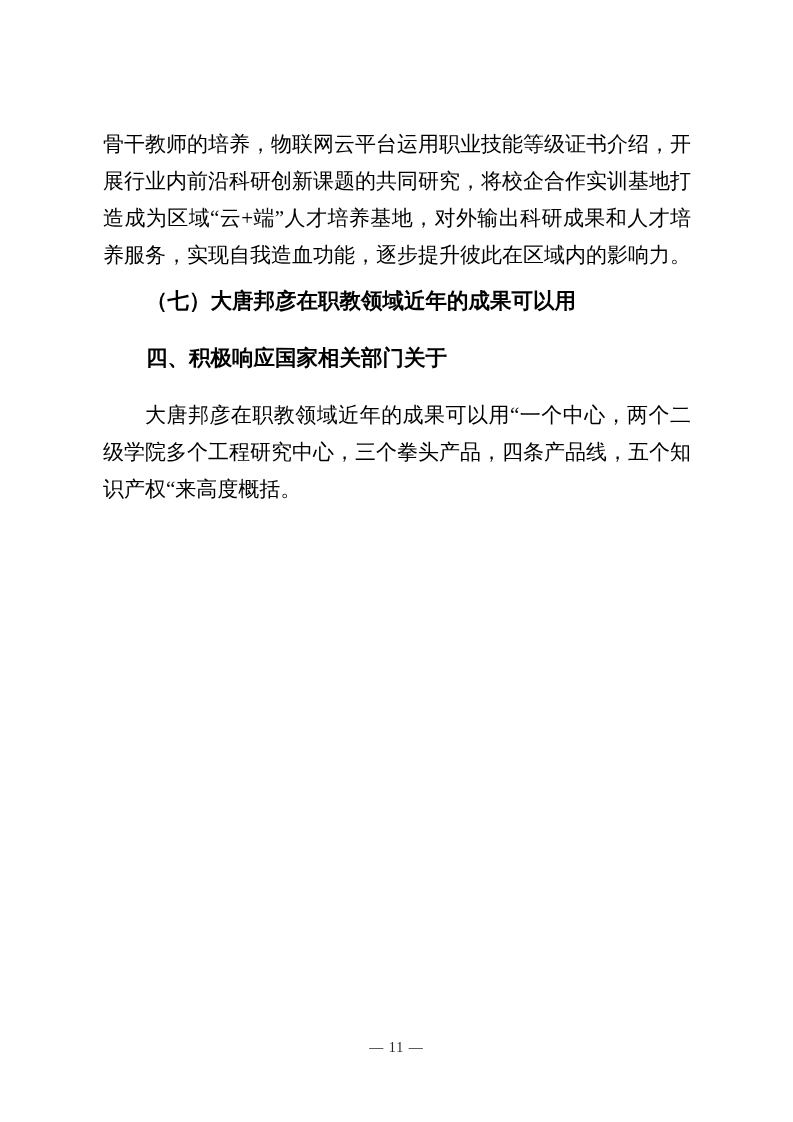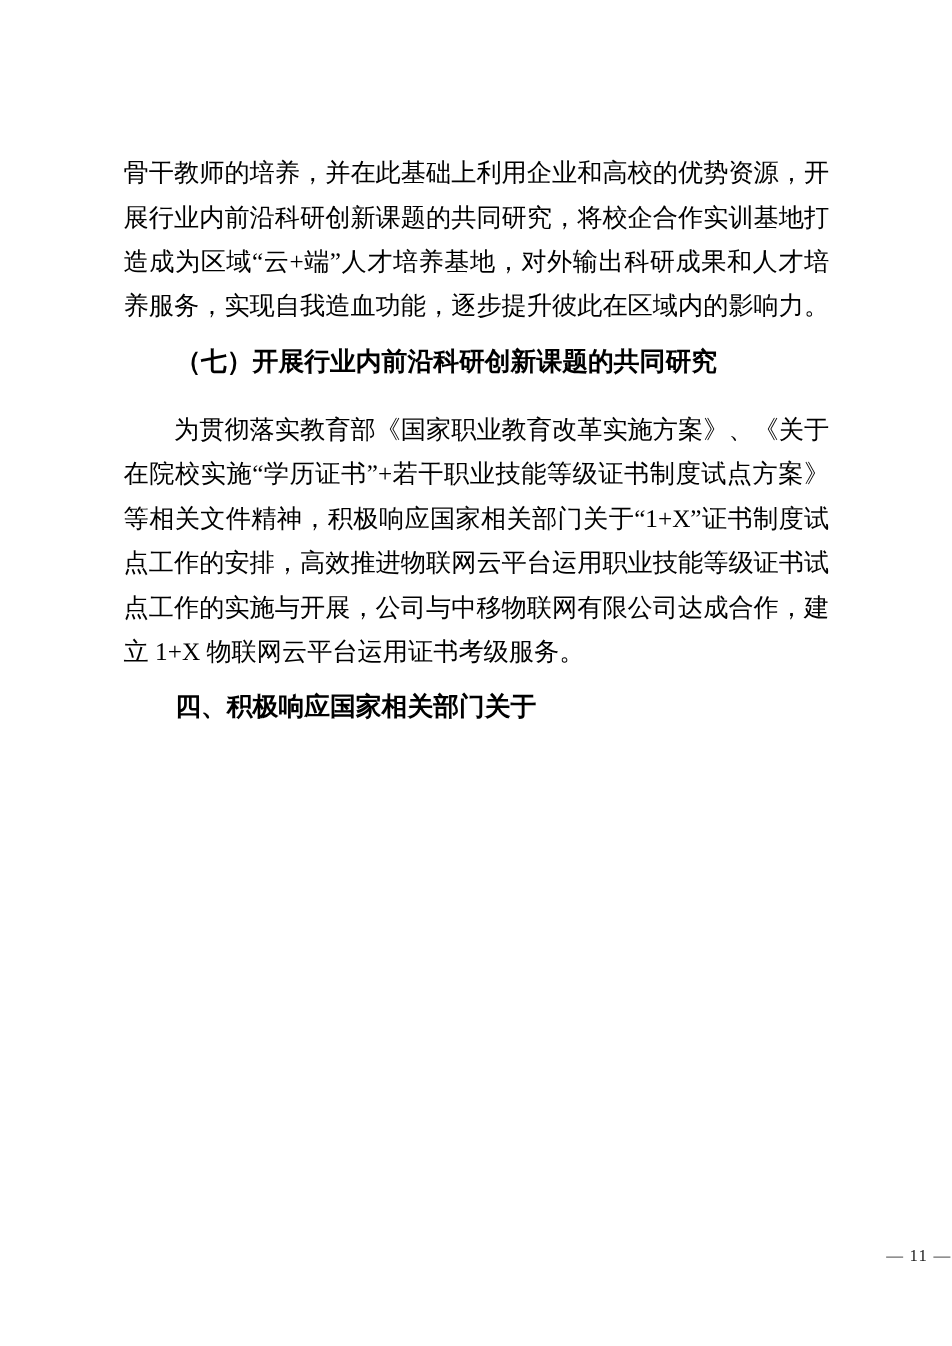--- a/index.html
+++ b/index.html
@@ -39,33 +39,33 @@
     font-size: 21.5px;
     line-height: 37px;
     margin: 9px 0 20px 0;
     text-indent: 2em;
   }
   .footer {
     position: absolute;
     left: 0;
     right: 0;
     top: 1038px;
-    text-align: right;
+    text-align: center;
     font-size: 14px;
     line-height: 20px;
     color: #222222;
     letter-spacing: 1px;
   }
 </style>
 </head>
 <body>
 
 <div class="page">
   <div class="content">
-    <p class="body-text">骨干教师的培养，并在此基础上利用企业和高校的优势资源，开展行业内前沿科研创新课题的共同研究，将校企合作实训基地打造成为区域“云+端”人才培养基地，对外输出科研成果和人才培养服务，实现自我造血功能，逐步提升彼此在区域内的影响力。</p>
-    <h3 class="heading">（七）开展行业内前沿科研创新课题的共同研究</h3>
-    <p class="body-text indent">为贯彻落实教育部《国家职业教育改革实施方案》、《关于在院校实施“学历证书”+若干职业技能等级证书制度试点方案》等相关文件精神，积极响应国家相关部门关于“1+X”证书制度试点工作的安排，高效推进物联网云平台运用职业技能等级证书试点工作的实施与开展，公司与中移物联网有限公司达成合作，建立 1+X 物联网云平台运用证书考级服务。</p>
+    <p class="body-text">骨干教师的培养，物联网云平台运用职业技能等级证书介绍，开展行业内前沿科研创新课题的共同研究，将校企合作实训基地打造成为区域“云+端”人才培养基地，对外输出科研成果和人才培养服务，实现自我造血功能，逐步提升彼此在区域内的影响力。</p>
+    <h3 class="heading">（七）大唐邦彦在职教领域近年的成果可以用</h3>
     <h3 class="heading">四、积极响应国家相关部门关于</h3>
+    <p class="body-text indent">大唐邦彦在职教领域近年的成果可以用“一个中心，两个二级学院多个工程研究中心，三个拳头产品，四条产品线，五个知识产权“来高度概括。</p>
   </div>
   <div class="footer">
     <span>— 11 —</span>
   </div>
 </div>
 
 </body></html>

